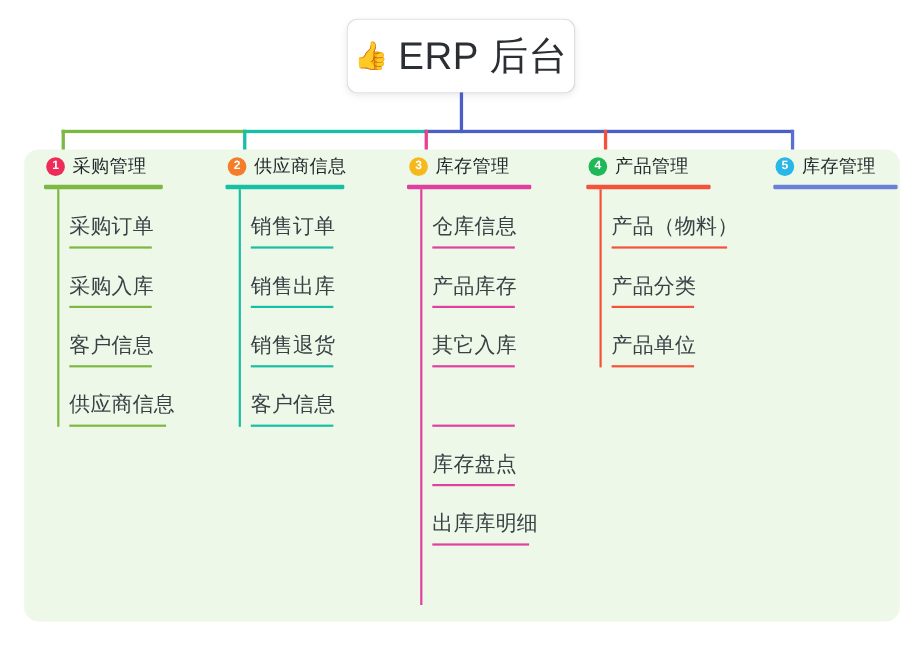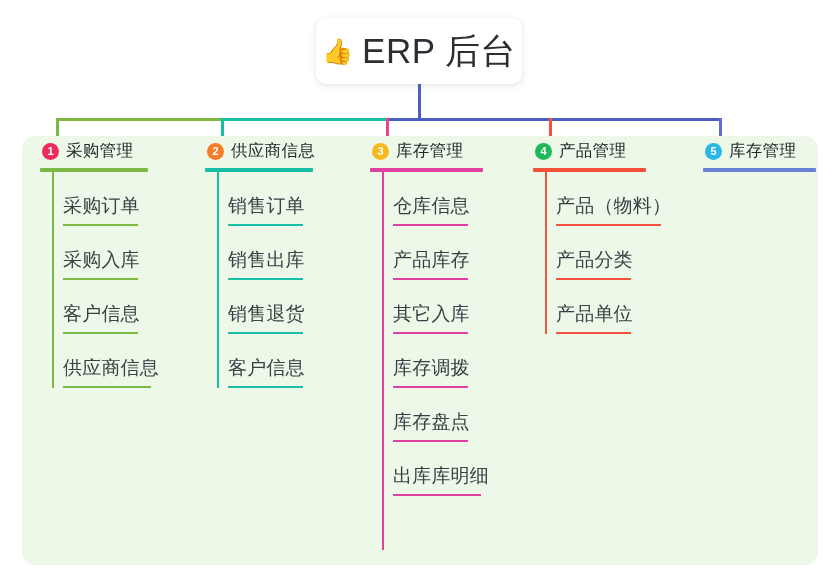--- a/index.html
+++ b/index.html
@@ -212,21 +212,20 @@
           </div>
           <div class="item">
             <div class="item-label">产品库存</div>
             <div class="item-rule" style="width: 75px; background: rgb(224, 64, 160);"></div>
           </div>
           <div class="item">
             <div class="item-label">其它入库</div>
             <div class="item-rule" style="width: 75px; background: rgb(224, 64, 160);"></div>
           </div>
           <div class="item">
-            <div class="item-label">库存调拨</div>
             <div class="item-rule" style="width: 75px; background: rgb(224, 64, 160);"></div>
           </div>
           <div class="item">
             <div class="item-label">库存盘点</div>
             <div class="item-rule" style="width: 75px; background: rgb(224, 64, 160);"></div>
           </div>
           <div class="item">
             <div class="item-label">出库库明细</div>
             <div class="item-rule" style="width: 88px; background: rgb(224, 64, 160);"></div>
           </div>

